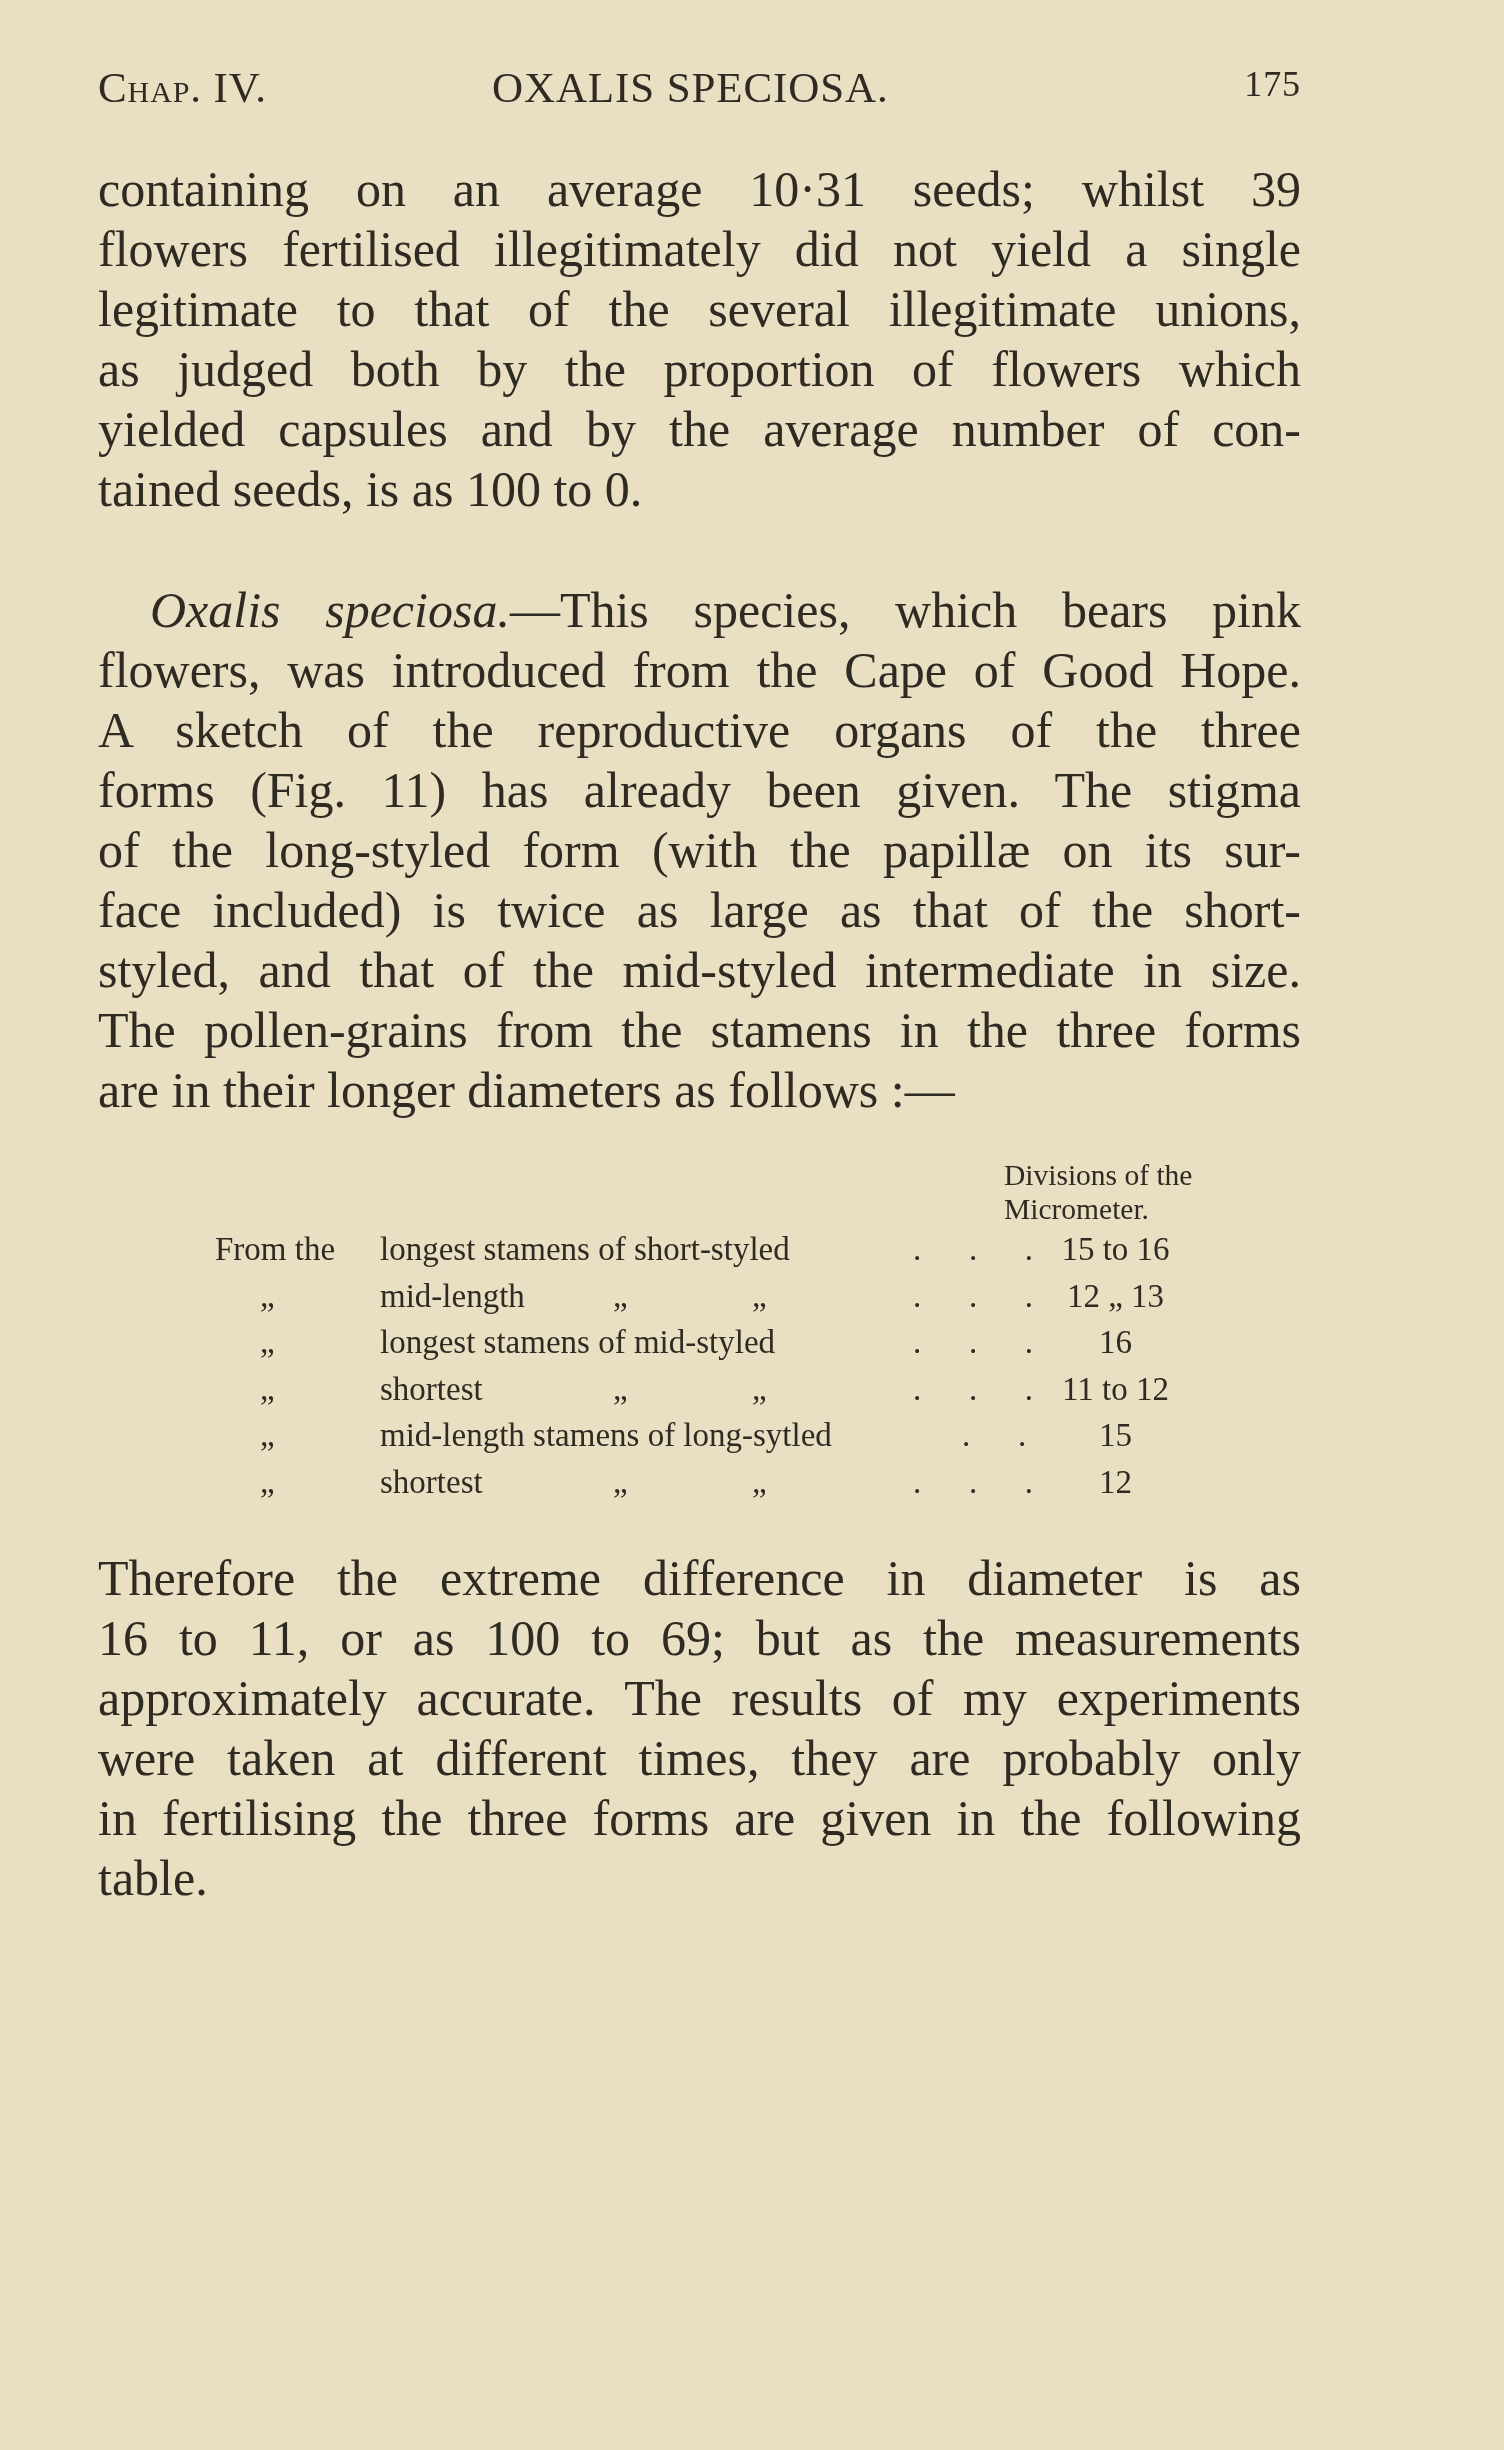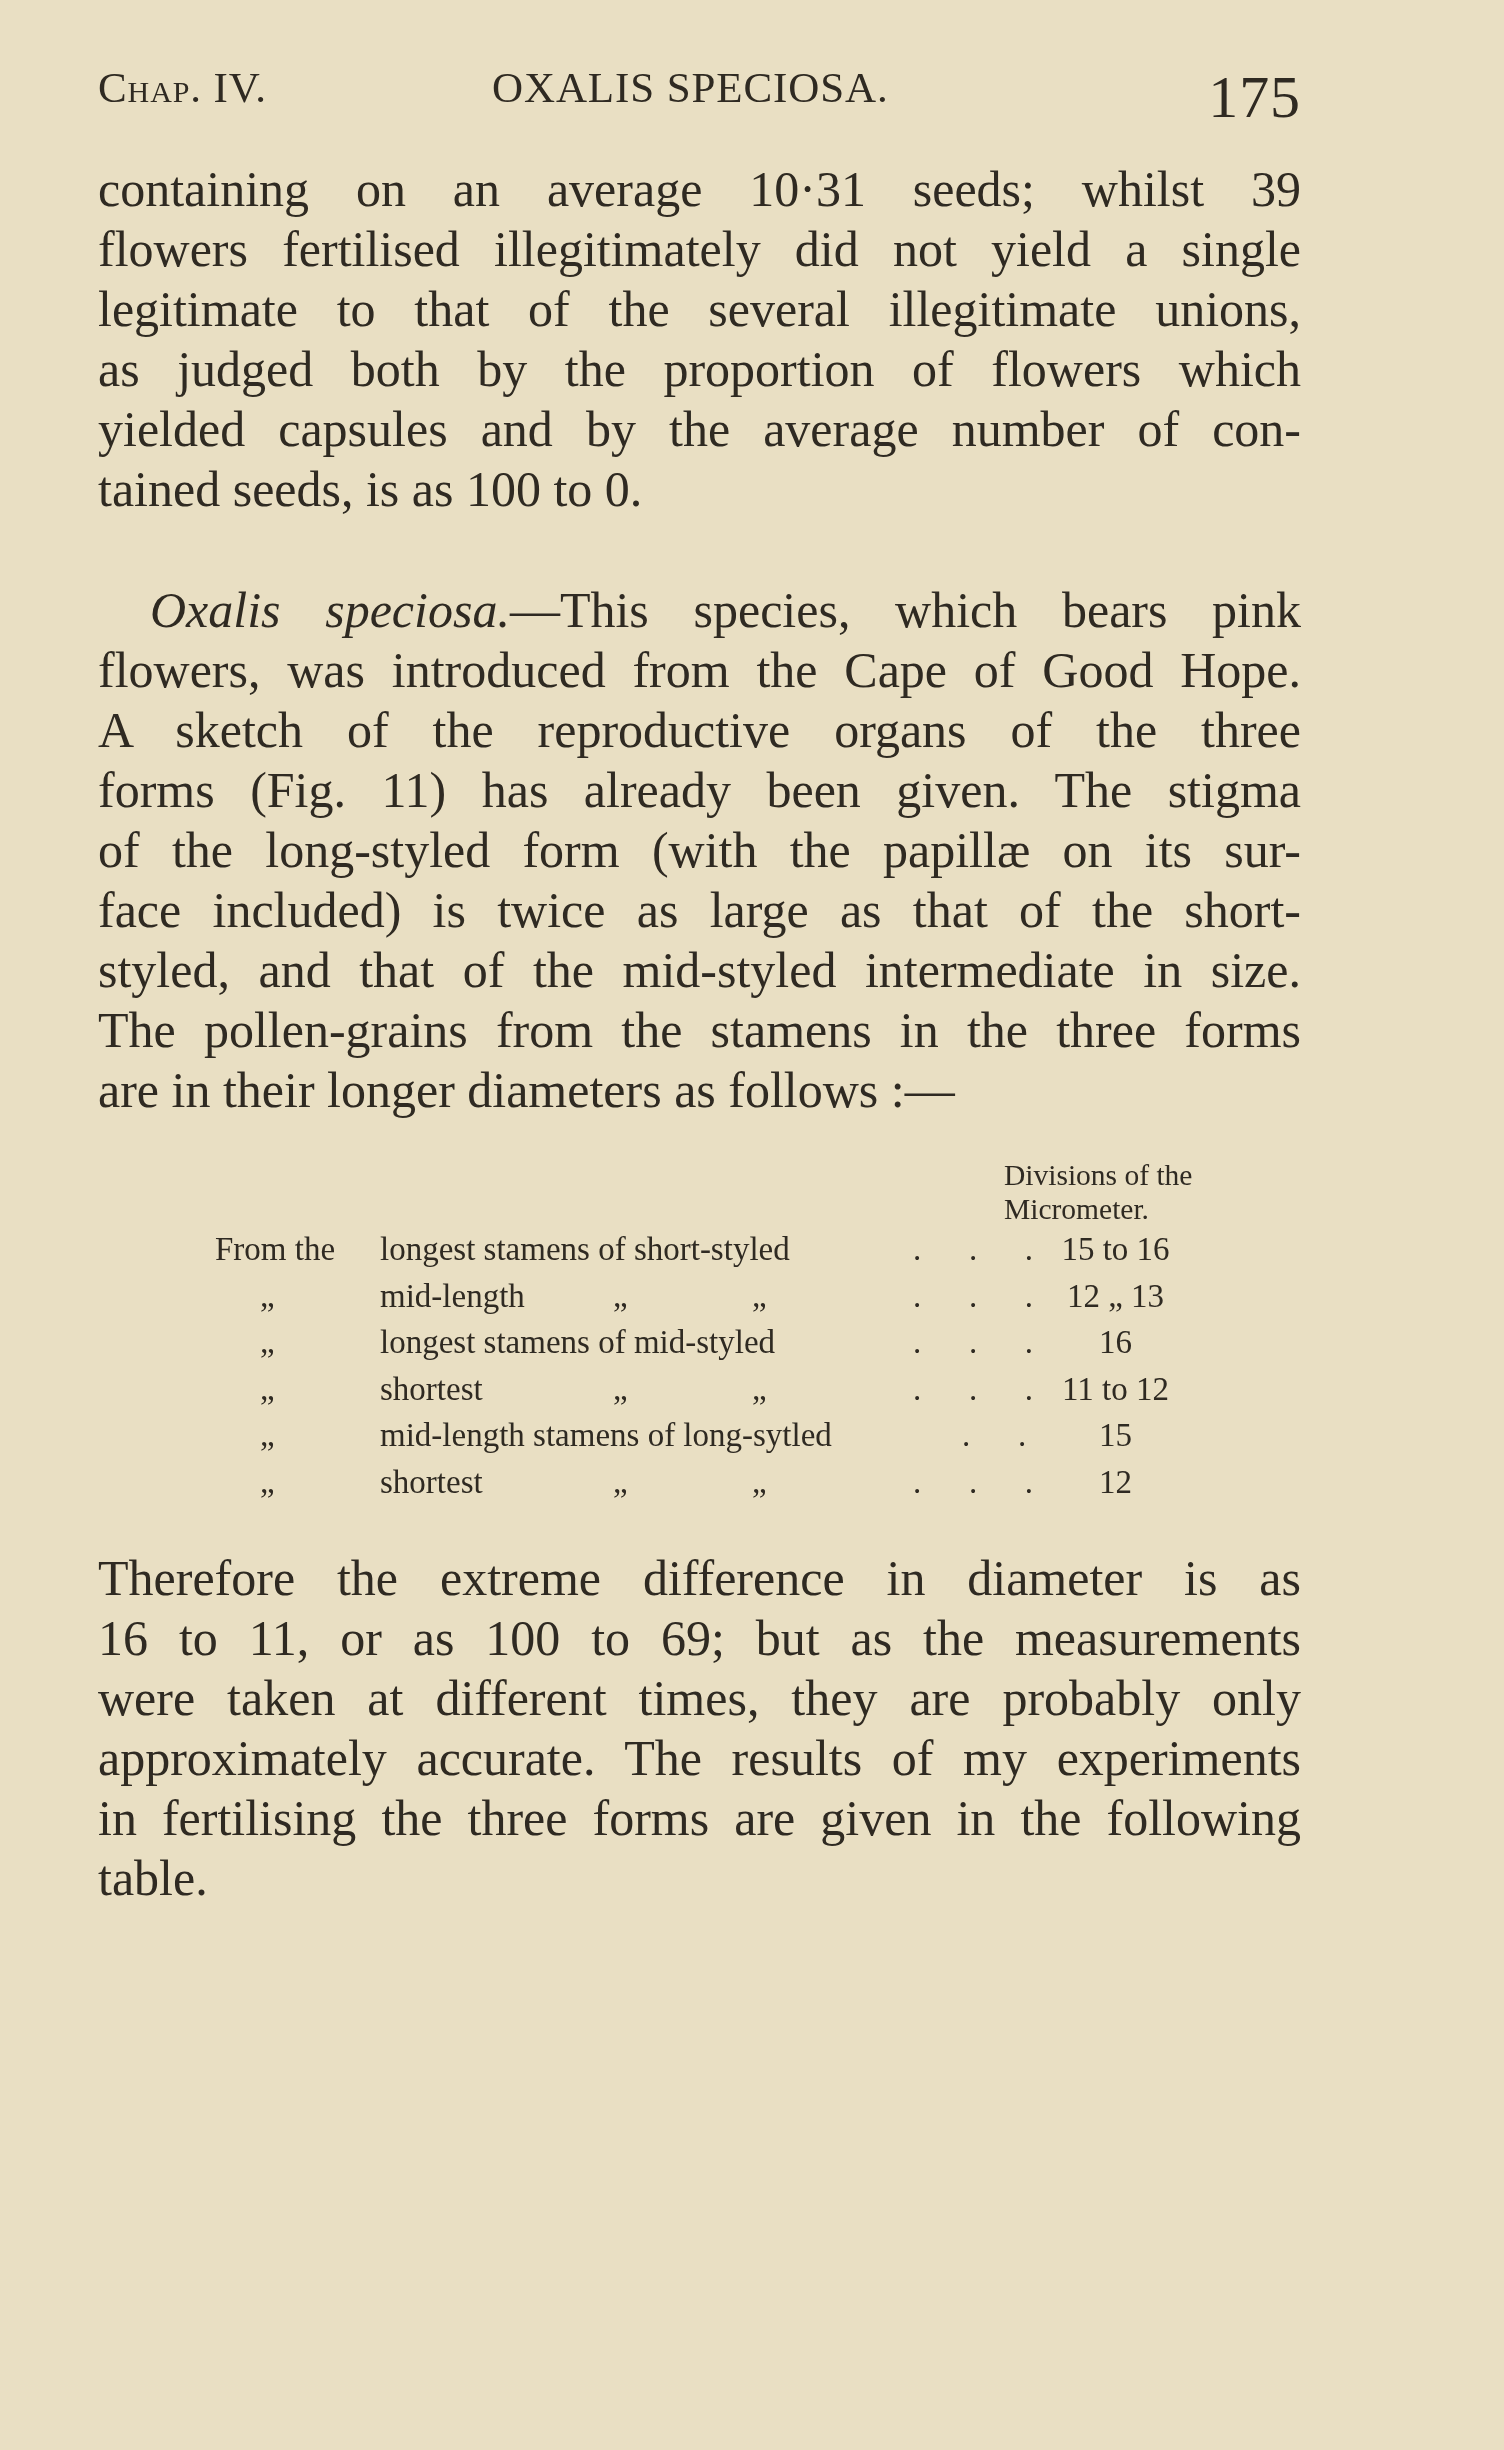--- a/index.html
+++ b/index.html
@@ -9,21 +9,21 @@
     font-family:"Liberation Serif","DejaVu Serif",serif;
     color:#2f2a22;
   }
   .page { position:relative; width:1472px; height:2450px;padding-left:46px; }
   .header {
     position:absolute; left:98px; top:63px; width:1203px; height:63px;
     font-size:43px; letter-spacing:0.9px;
   }
   .header .chap { position:absolute; left:0; top:0; font-variant:small-caps; }
   .header .title { position:absolute; left:394px; top:0; }
-  .header .num { position:absolute; right:0; top:0; font-size:60px; }
+  .header .num { position:absolute; right:0; top:0; font-size:36px; }
   .body-text {
     position:absolute; left:98px; width:1203px;
     font-size:50px; line-height:60px; text-align:justify;font-family:Liberation Serif, serif;
   }
   .p1 { top:159px; }
   .p2 { top:580px; text-indent:52px; }
   .p3 { top:1548px; }
   .line { display:block; text-align:justify; text-align-last:justify; white-space:nowrap; }
   .line.last { text-align-last:left; }
   .ital { font-style:italic; }
@@ -119,20 +119,20 @@
       <span class="c-d1">„</span>
       <span class="c-d2">„</span>
       <span class="c-dots">. . .</span>
       <span class="c-val">12</span>
     </div>
   </div>
 
   <div class="body-text p3">
     <span class="line">Therefore the extreme difference in diameter is as</span>
     <span class="line">16 to 11, or as 100 to 69; but as the measurements</span>
+    <span class="line">approximately accurate. The results of my experiments</span>
     <span class="line">were taken at different times, they are probably only</span>
-    <span class="line">approximately accurate. The results of my experiments</span>
     <span class="line">in fertilising the three forms are given in the following</span>
     <span class="line last">table.</span>
   </div>
 
 </div>
 
 
 </body></html>

